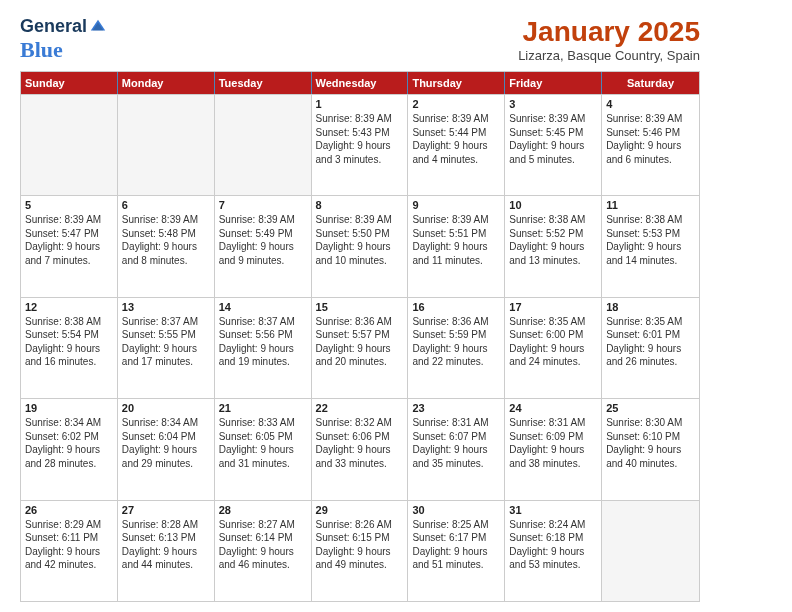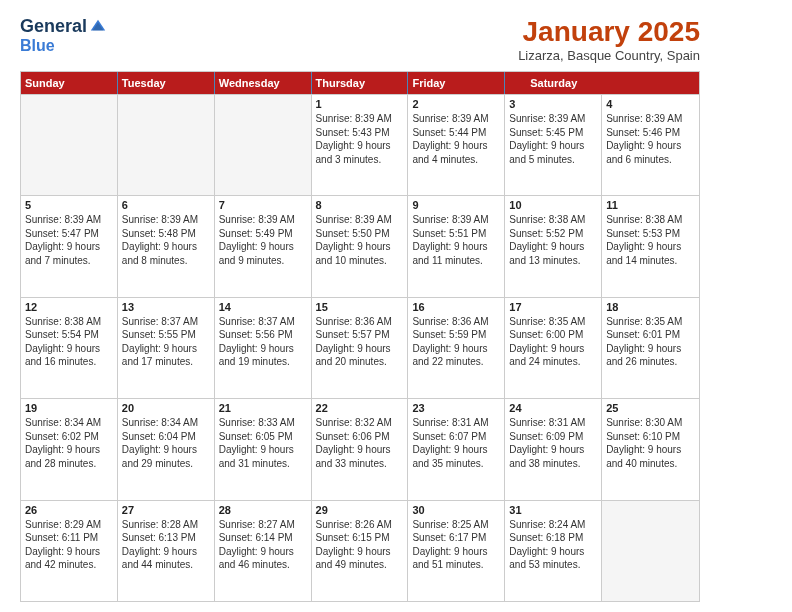--- a/index.html
+++ b/index.html
@@ -31,23 +31,24 @@
     .logo-text {
       display: flex;
       align-items: center;
     }
     .logo-general {
       font-size: 18px;
       font-weight: bold;
       color: #1a3a5c;
     }
     .logo-blue {
-      font-size: 16px;
+      font-size: 22px;
       font-weight: bold;
       color: #3a7bd5;
+      font-family: Liberation Serif, serif;
     }
     .logo-icon {
       width: 18px;
       height: 18px;
       margin-left: 2px;
     }
     .title-block {
       text-align: right;
     }
     .month-title {
@@ -138,20 +139,21 @@
     </div>
     <div class="title-block">
       <div class="month-title">January 2025</div>
       <div class="subtitle">Lizarza, Basque Country, Spain</div>
     </div>
   </div>
 
   <div class="calendar">
     <div class="cal-header">
       <div class="cal-header-cell">Sunday</div>
+      <div class="cal-header-cell">Monday</div>
       <div class="cal-header-cell">Tuesday</div>
       <div class="cal-header-cell">Wednesday</div>
       <div class="cal-header-cell">Thursday</div>
       <div class="cal-header-cell">Friday</div>
       <div class="cal-header-cell">Saturday</div>
     </div>
     <div class="cal-body" id="cal-body">
     <div class="cal-row">
           <div class="cal-cell empty"></div>
           <div class="cal-cell empty"></div>

